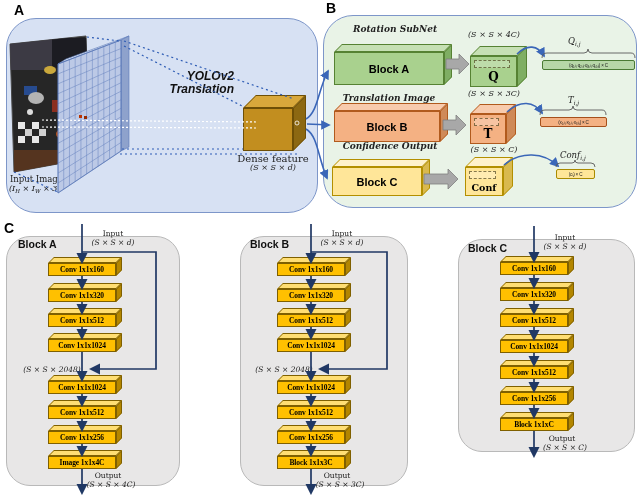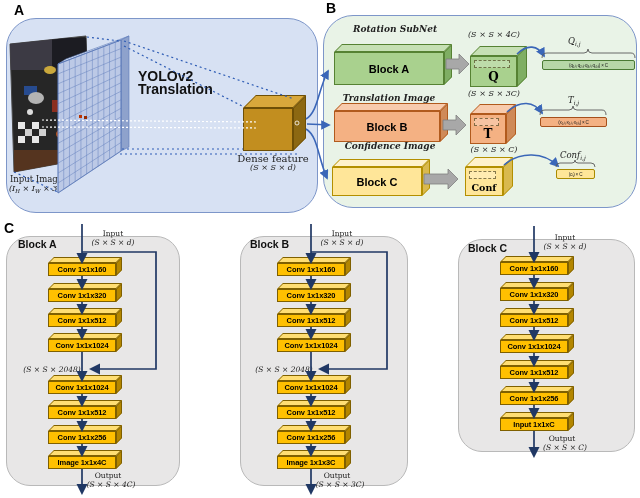--- a/index.html
+++ b/index.html
@@ -15,21 +15,21 @@
   .b3d{position:absolute;}
   .b3d .f{position:absolute;inset:0;background:var(--f);border:1px solid var(--e);box-sizing:border-box;
           display:flex;align-items:center;justify-content:center;}
   .b3d::before{content:"";position:absolute;left:0;top:calc(-1 * var(--d));width:100%;height:var(--d);
           background:var(--t);border:1px solid var(--e);box-sizing:border-box;
           transform:skewX(-45deg);transform-origin:bottom left;}
   .b3d::after{content:"";position:absolute;left:100%;top:0;width:var(--d);height:100%;
           background:var(--s);border:1px solid var(--e);box-sizing:border-box;
           transform:skewY(-45deg);transform-origin:top left;}
   .conv{--d:6px;--f:#FFC000;--t:#FFDE73;--s:#B38600;--e:#7f6000;width:68px;height:13px;}
-  .conv .f{font-weight:bold;font-size:7.5px;letter-spacing:-0.1px;color:#000;}
+  .conv .f{font-weight:bold;font-size:7.5px;letter-spacing:-0.1px;color:#000;font-family:Liberation Serif, serif;}
   .blockbox .f{font-weight:bold;font-size:11px;color:#000;}
   .cube .f{font-family:"DejaVu Serif",serif;font-weight:bold;color:#000;
            align-items:flex-end;padding-bottom:2px;}
   .slice{position:absolute;left:3px;top:3px;right:6px;height:6px;
          border:1px dashed rgba(70,60,20,0.65);background:rgba(255,255,255,0.25);}
   .math{font-family:"DejaVu Serif",serif;font-style:italic;}
   .sub{font-size:68%;position:relative;top:2px;}
   .subnet-label{position:absolute;font-family:"DejaVu Serif",serif;font-style:italic;font-weight:600;
                 font-size:9px;color:#222;text-align:center;}
   .dimlabel{position:absolute;font-family:"DejaVu Serif",serif;font-style:italic;font-size:8px;
@@ -41,21 +41,21 @@
   svg.overlay{position:absolute;left:0;top:0;pointer-events:none;}
 </style>
 </head>
 <body>
 
 <div class="stage">
 
   <span class="panel-label" style="left:14px;top:2px;">A</span>
   <div id="panelA" class="round-panel"></div>
 
-  <div class="abs" style="left:138px;top:70px;width:96px;text-align:left;font-weight:bold;font-size:14px;line-height:13px;">
+  <div class="abs" style="left:138px;top:70px;width:96px;text-align:right;font-weight:bold;font-size:12px;line-height:13px;font-style:italic;">
     <div>YOLOv2</div>
     <div>Translation</div>
   </div>
 
   <div class="b3d" style="left:243px;top:108px;width:50px;height:43px;--d:13px;--f:#C28E1F;--t:#D9A83B;--s:#8C6812;--e:#6e4f06;">
     <div class="f"></div>
   </div>
   <div class="smallserif" style="left:235px;top:153px;width:76px;font-size:10px;">Dense feature</div>
   <div class="dimlabel" style="left:235px;top:163px;width:76px;">(S × S × d)</div>
 
@@ -96,21 +96,21 @@
     <div class="f" style="font-size:12px;">
         <i class="slice"></i>
         <span>T</span>
       </div>
   </div>
   <div class="outlabel" style="left:568px;top:95px;">
     <span>T</span><span class="sub">i,j</span>
   </div>
   <div class="vecbar" style="left:540px;top:117px;width:67px;height:10px;background:#F4B183;border:0.8px solid #a5501c;">(x₁,ᵢⱼ·x₂,ᵢⱼ·x₃,ᵢⱼ) × C</div>
 
-  <div class="subnet-label" style="left:330px;top:141px;width:120px;">Confidence Image</div>
+  <div class="subnet-label" style="left:330px;top:141px;width:120px;">Confidence Output</div>
   <div class="b3d blockbox" style="left:332px;top:167px;width:90px;height:29px;--d:8px;--f:#FFE699;--t:#FFF2CC;--s:#D9B94E;--e:#B38F00;">
     <div class="f">
         <span>Block C</span>
       </div>
   </div>
   <div class="dimlabel" style="left:452px;top:145px;width:84px;">(S × S × C)</div>
   <div class="b3d cube" style="left:465px;top:167px;width:38px;height:29px;--d:10px;--f:#FFE699;--t:#FFF2CC;--s:#D9B94E;--e:#B38F00;">
     <div class="f" style="font-size:9.5px;">
         <i class="slice"></i>
         <span>Conf</span>
@@ -176,21 +176,21 @@
   <div class="b3d conv" style="left:277px;top:381px;">
       <div class="f">Conv 1x1x1024</div>
     </div>
   <div class="b3d conv" style="left:277px;top:406px;">
       <div class="f">Conv 1x1x512</div>
     </div>
   <div class="b3d conv" style="left:277px;top:431px;">
       <div class="f">Conv 1x1x256</div>
     </div>
   <div class="b3d conv" style="left:277px;top:456px;">
-      <div class="f">Image 1x1x3C</div>
+      <div class="f">Block 1x1x3C</div>
     </div>
   <div class="smallserif" style="left:312px;top:471px;width:50px;">Output</div>
   <div class="dimlabel" style="left:309px;top:480px;width:62px;font-size:7.5px;">(S × S × 3C)</div>
 
   <div class="abs" style="left:468px;top:242px;width:64px;font-weight:bold;font-size:10.5px;">Block C</div>
   <div class="smallserif" style="left:540px;top:233px;width:50px;">Input</div>
   <div class="dimlabel" style="left:534px;top:242px;width:62px;font-size:7.5px;">(S × S × d)</div>
   <div class="b3d conv" style="left:500px;top:262px;">
       <div class="f">Conv 1x1x160</div>
     </div>
@@ -203,21 +203,21 @@
   <div class="b3d conv" style="left:500px;top:340px;">
       <div class="f">Conv 1x1x1024</div>
     </div>
   <div class="b3d conv" style="left:500px;top:366px;">
       <div class="f">Conv 1x1x512</div>
     </div>
   <div class="b3d conv" style="left:500px;top:392px;">
       <div class="f">Conv 1x1x256</div>
     </div>
   <div class="b3d conv" style="left:500px;top:418px;">
-      <div class="f">Input 1x1xC</div>
+      <div class="f">Block 1x1xC</div>
     </div>
   <div class="smallserif" style="left:537px;top:434px;width:50px;">Output</div>
   <div class="dimlabel" style="left:534px;top:443px;width:62px;font-size:7.5px;">(S × S × C)</div>
 
   <svg class="overlay" width="640" height="498" viewBox="0 0 640 498">
     <defs>
       <marker id="mN" viewBox="0 0 8 8" refX="6.5" refY="4" markerWidth="6.5" markerHeight="6.5" orient="auto-start-reverse">
         <path d="M0,0 L8,4 L0,8 z" fill="#203864"></path>
       </marker>
       <marker id="mB" viewBox="0 0 8 8" refX="6.5" refY="4" markerWidth="6" markerHeight="6" orient="auto-start-reverse">

